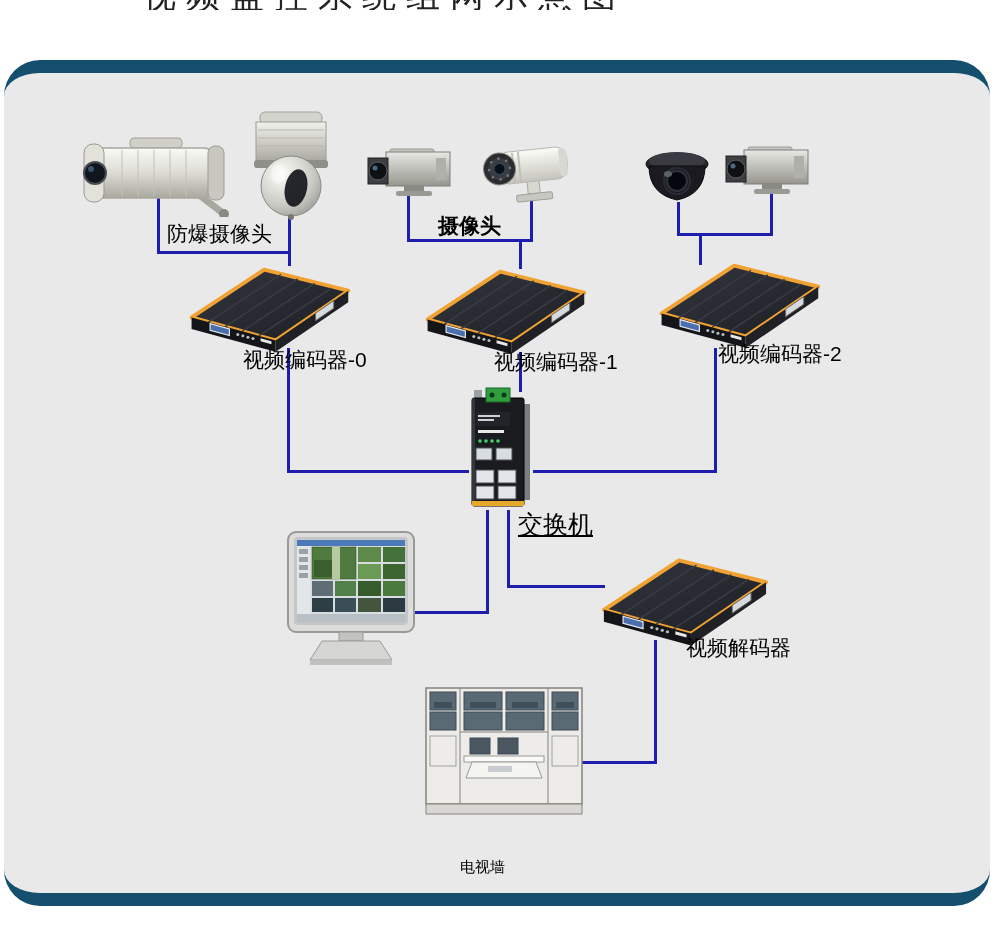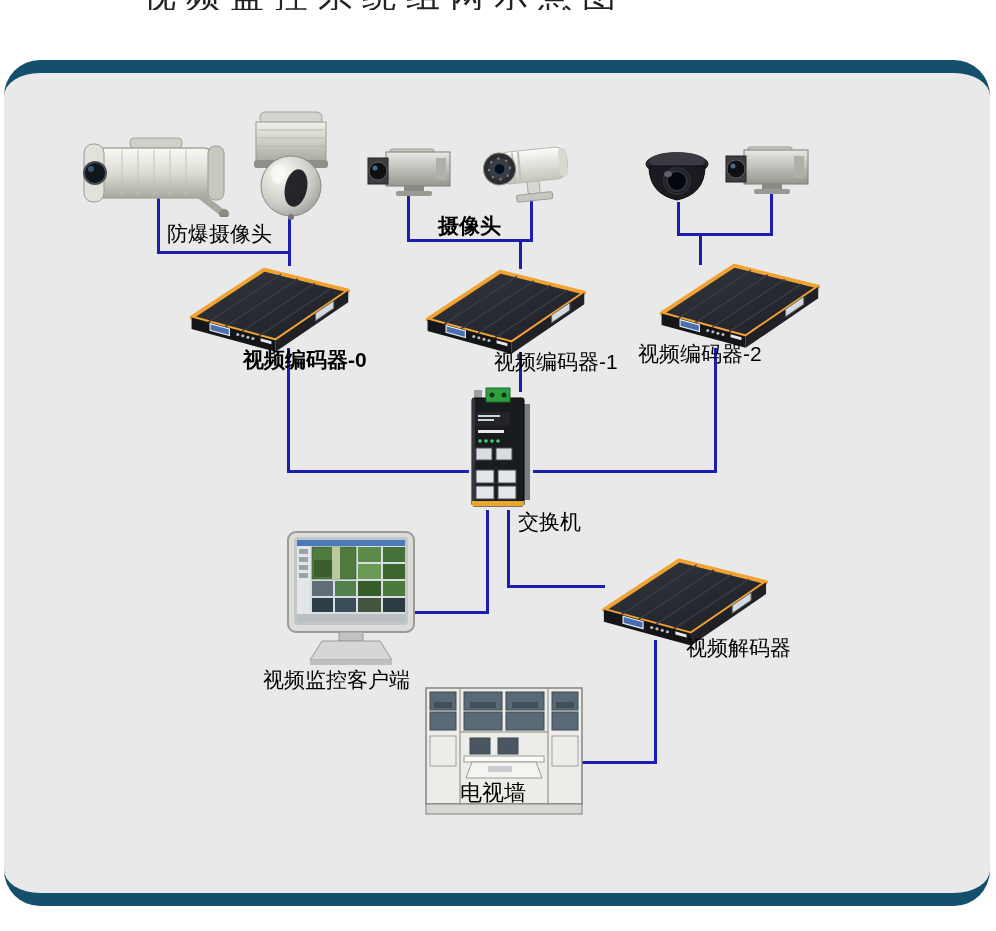--- a/index.html
+++ b/index.html
@@ -329,21 +329,20 @@
   </div>
 
   <div class="dev" style="left:422px;top:686px;width:164px;height:130px;">
     <svg viewBox="0 0 164 130">
         <use href="#wall"></use>
       </svg>
   </div>
 
   <span class="lbl" style="left:167px;top:220px;">防爆摄像头</span>
   <span class="lbl" style="left:438px;top:212px;font-weight:bold;">摄像头</span>
-  <span class="lbl" style="left:243px;top:346px;font-weight:bold;">视频编码器-0</span>
+  <span class="lbl" style="left:243px;top:346px;">视频编码器-0</span>
   <span class="lbl" style="left:494px;top:348px;">视频编码器-1</span>
-  <span class="lbl" style="left:638px;top:340px;">视频编码器-2</span>
-  <span class="lbl" style="left:518px;top:508px;font-size:21px;">交换机</span>
-  <span class="lbl" style="left:263px;top:666px;">视频监控客户端</span>
+  <span class="lbl" style="left:718px;top:340px;">视频编码器-2</span>
+  <span class="lbl" style="left:518px;top:508px;font-size:25px;text-decoration:underline;">交换机</span>
   <span class="lbl" style="left:686px;top:634px;">视频解码器</span>
-  <span class="lbl" style="left:460px;top:778px;font-size:22px;text-align:right;">电视墙</span>
+  <span class="lbl" style="left:460px;top:858px;font-size:15px;text-align:right;">电视墙</span>
 
 </div>
 
 </body></html>

